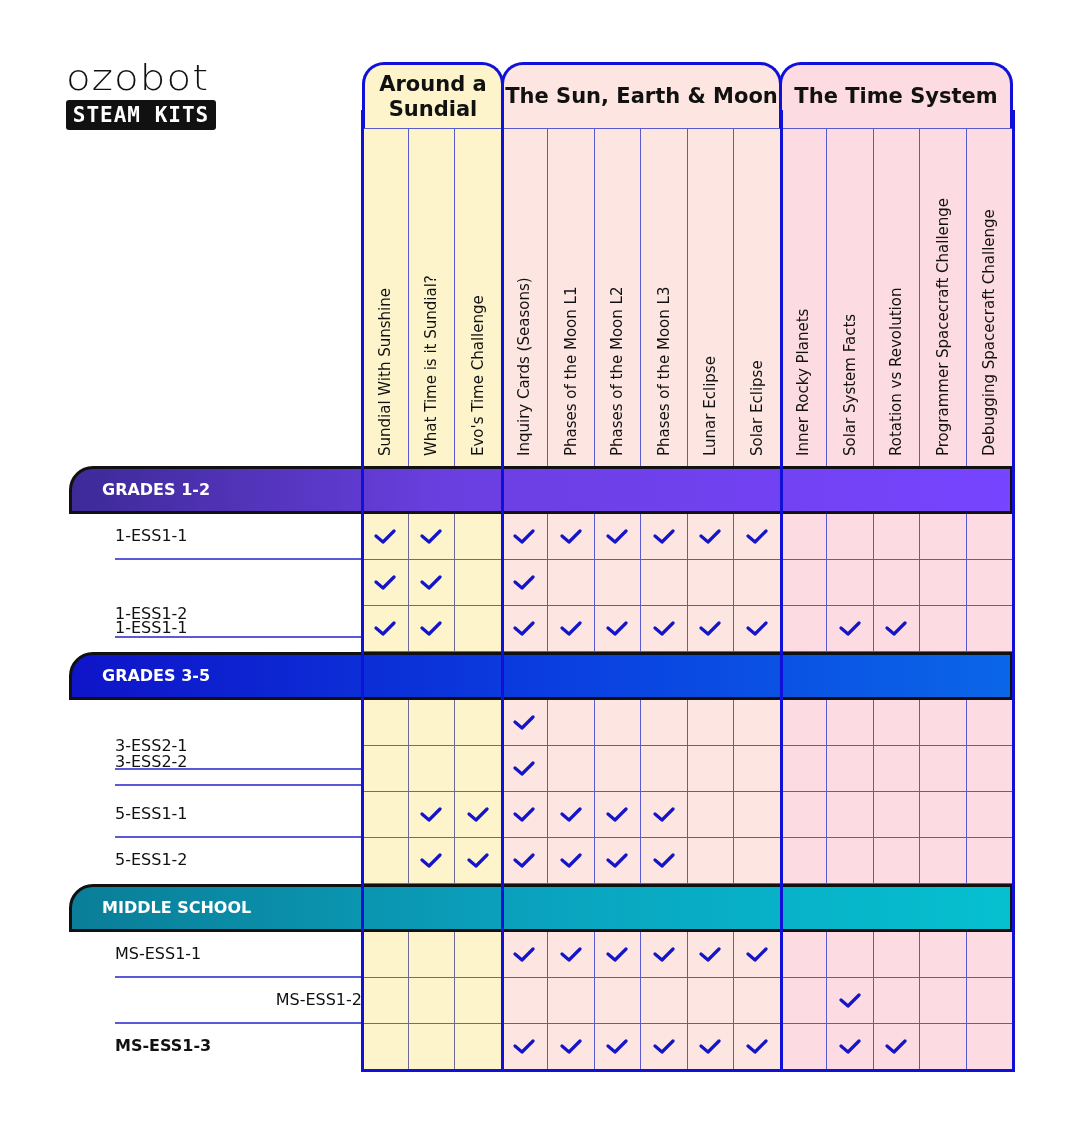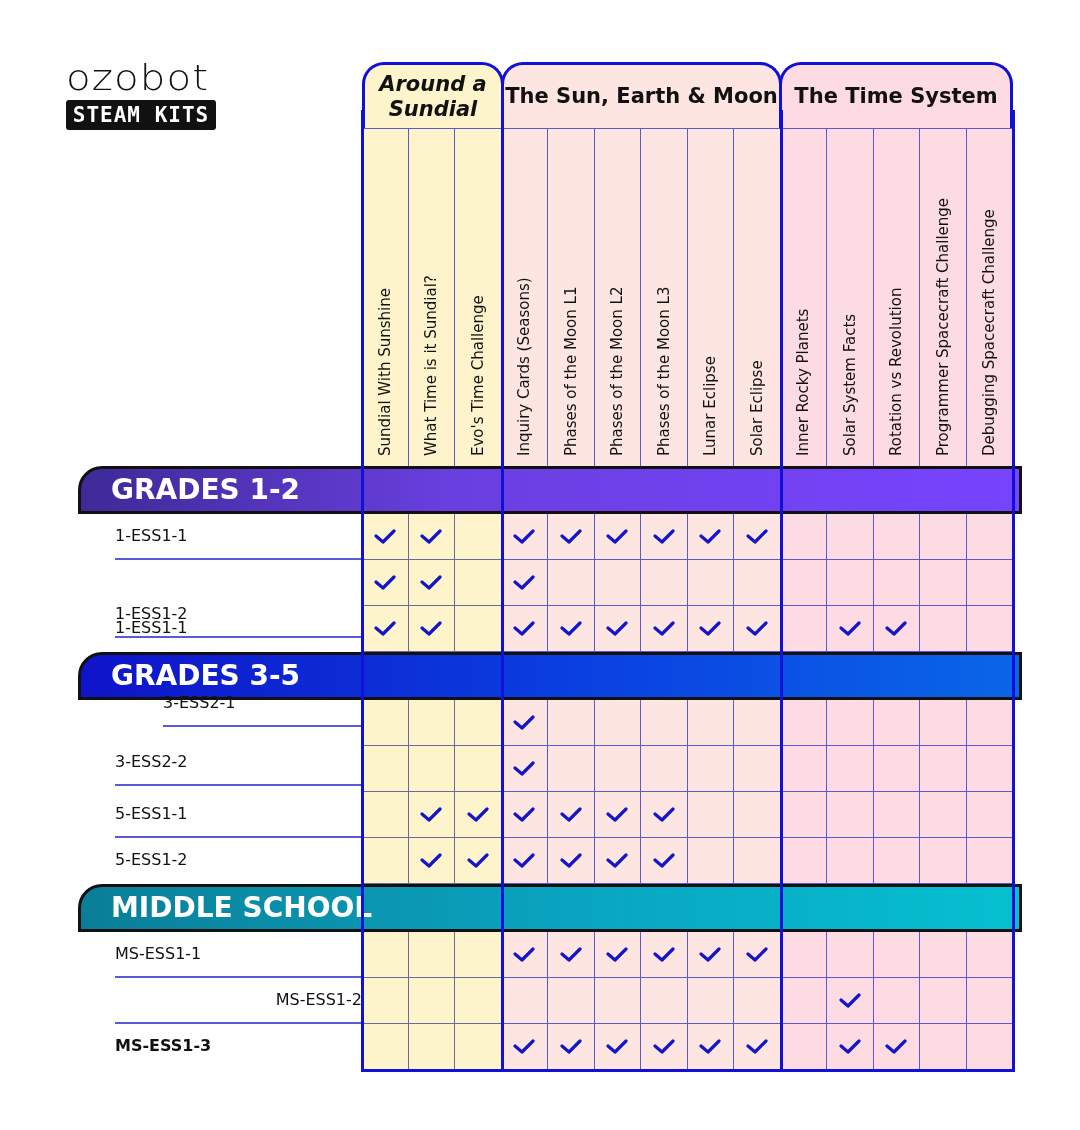--- a/index.html
+++ b/index.html
@@ -12,38 +12,38 @@
                line-height:36px; color:#111; transform:scaleX(1.12); transform-origin:left; }
   .logo-badge { margin-top:4px; background:#111; color:#fff; width:150px; height:30px;
                 border-radius:3px; font-family:"DejaVu Sans Mono", monospace; font-weight:bold;
                 font-size:21px; line-height:30px; text-align:center; letter-spacing:1px; }
 
   
   .group { position:absolute; top:62px; height:66px; box-sizing:border-box;
            border:3px solid #1010d8; border-bottom:none; border-radius:22px 22px 0 0;
            display:flex; align-items:center; justify-content:center; text-align:center;
            font-weight:bold; font-size:21px; line-height:25px; color:#111; }
-  .g1 { left:362px; width:142px; background:#fdf4cc;font-style:italic; }
+  .g1 { left:362px; width:142px; background:#fdf4cc; }
   .g2 { left:501px; width:281px; background:#fde6e2; }
   .g3 { left:779px; width:234px; background:#fddbe2; }
 
   
   .colhead { position:absolute; top:128px; height:338px; box-sizing:border-box;
              border-right:1px solid #5a5acf; border-top:1px solid #5a5acf; }
   .colhead span { position:absolute; left:50%; bottom:10px; white-space:nowrap;
                   transform-origin:left bottom; transform:rotate(-90deg) translateY(50%);
                   font-size:15px; color:#111; }
   .col-y { background:#fdf4cc; }
   .col-p { background:#fde6e2; }
   .col-k { background:#fddbe2; }
 
   
-  .band { position:absolute; left:78px; width:944px; height:48px; box-sizing:border-box;
+  .band { position:absolute; left:69px; width:944px; height:48px; box-sizing:border-box;
           border:3px solid #111; border-radius:24px 0 0 0;
-          color:#fff; font-weight:bold; font-size:28px; line-height:42px; padding-left:30px; }
+          color:#fff; font-weight:bold; font-size:16px; line-height:42px; padding-left:30px; }
   .band.b1 { background:linear-gradient(90deg,#3d2a97 0%, #6a3fe0 40%, #7744ff 100%); }
   .band.b2 { background:linear-gradient(90deg,#0f14c8 0%, #0a3de0 50%, #0a66e8 100%); }
   .band.b3 { background:linear-gradient(90deg,#0a7e98 0%, #0aa3bf 50%, #05c0d0 100%); }
 
   
   .rowlabel { position:absolute; left:115px; width:247px; height:46px; box-sizing:border-box;
               font-size:16px; line-height:44px; color:#111; }
   .rowlabel.sep { border-bottom:2px solid #5a5ad8; }
 
   
@@ -245,21 +245,21 @@
       </svg>
     </div>
     <div class="cell k" style="left: 873.5px; top: 606px; width: 46.5px;">
       <svg class="check" viewBox="0 0 22 16">
         <polyline points="2,7 9,13 20,2" fill="none" stroke="#1414c8" stroke-width="3.2" stroke-linecap="round" stroke-linejoin="round"></polyline>
       </svg>
     </div>
     <div class="cell k" style="left: 920px; top: 606px; width: 46.5px;"></div>
     <div class="cell k" style="left: 966.5px; top: 606px; width: 46.5px;"></div>
     <div class="band b2" style="top: 652px;">GRADES 3-5</div>
-    <div class="rowlabel sep" style="top: 681px; margin-left: 48px;">3-ESS2-1</div>
+    <div class="rowlabel sep" style="top: 724px;">3-ESS2-1</div>
     <div class="cell y" style="left: 362px; top: 700px; width: 46.5px;"></div>
     <div class="cell y" style="left: 408.5px; top: 700px; width: 46.5px;"></div>
     <div class="cell y" style="left: 455px; top: 700px; width: 46.5px;"></div>
     <div class="cell p" style="left: 501.5px; top: 700px; width: 46.5px;">
       <svg class="check" viewBox="0 0 22 16">
         <polyline points="2,7 9,13 20,2" fill="none" stroke="#1414c8" stroke-width="3.2" stroke-linecap="round" stroke-linejoin="round"></polyline>
       </svg>
     </div>
     <div class="cell p" style="left: 548px; top: 700px; width: 46.5px;"></div>
     <div class="cell p" style="left: 594.5px; top: 700px; width: 46.5px;"></div>

